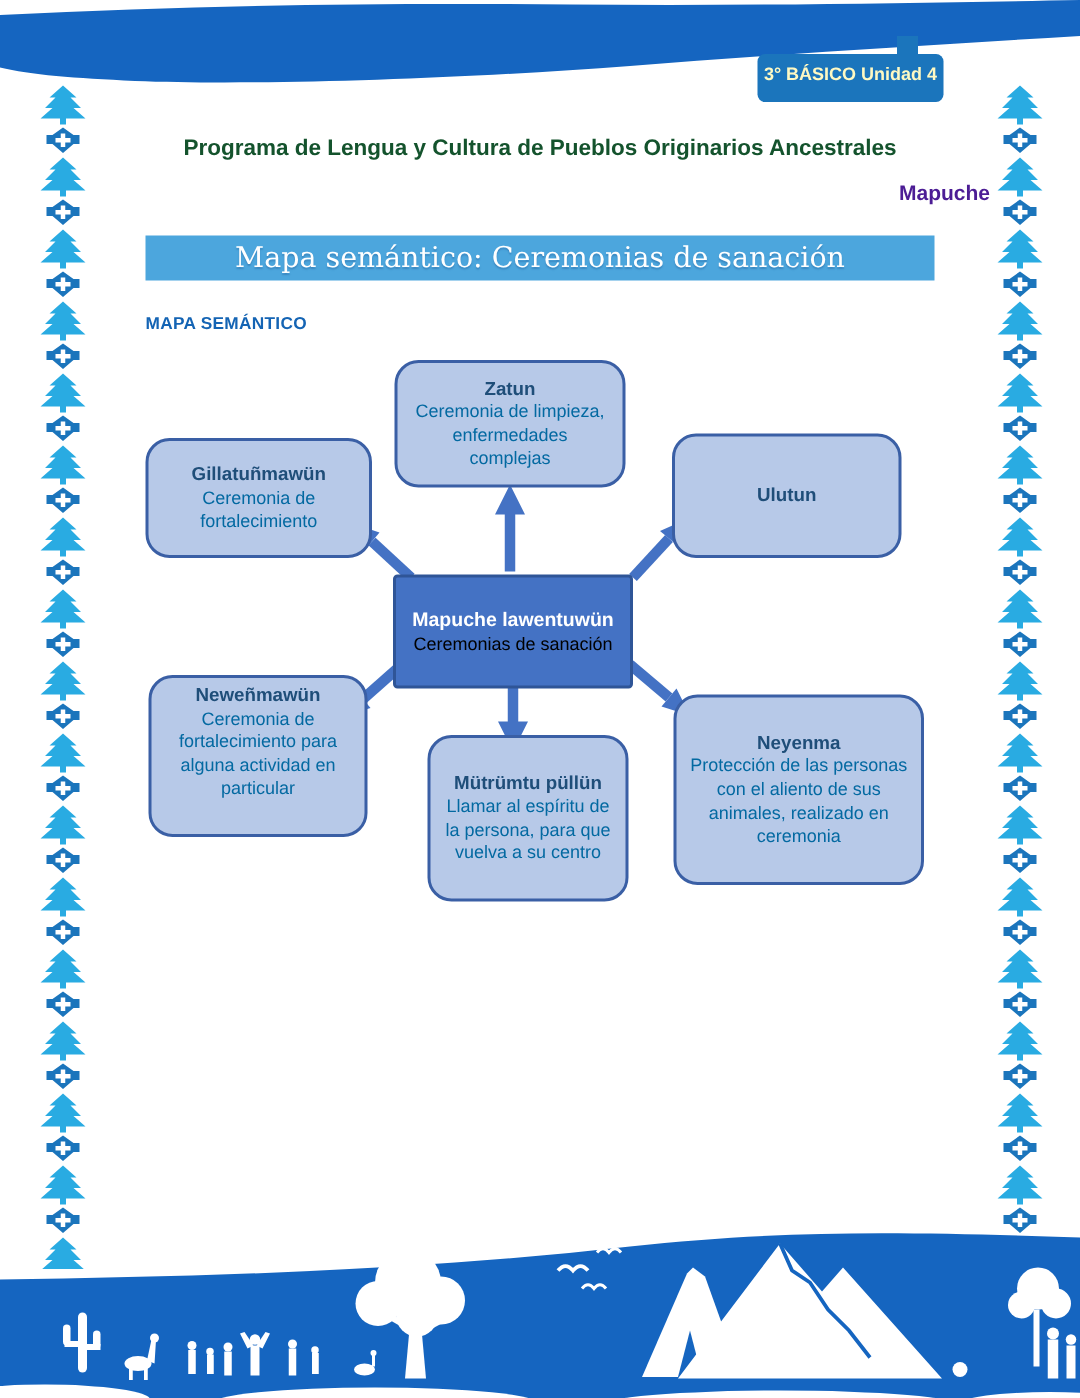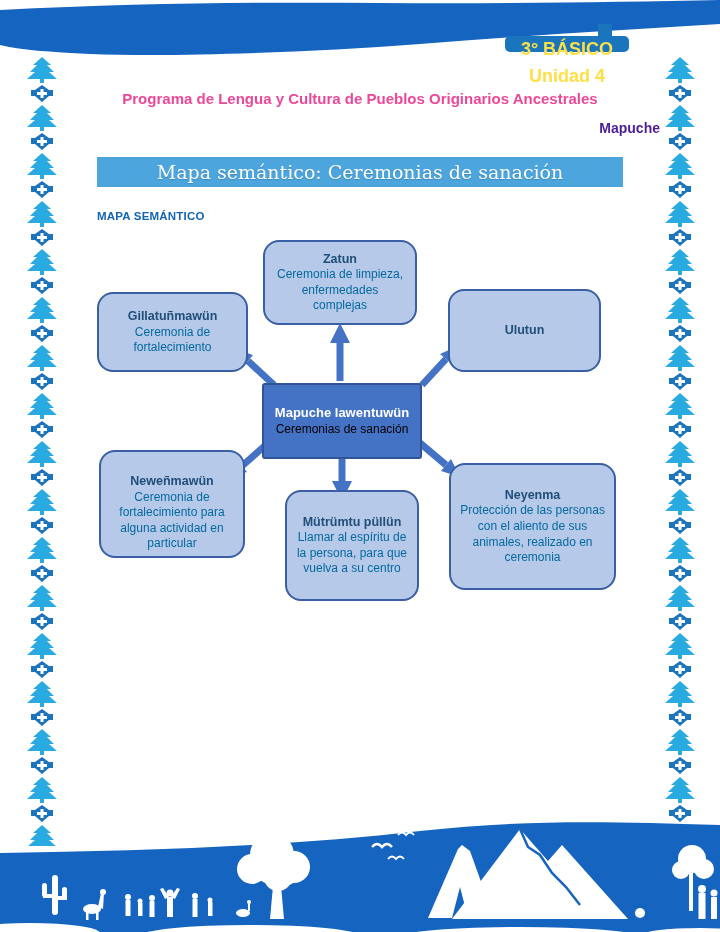--- a/index.html
+++ b/index.html
@@ -5,29 +5,29 @@
   * { margin:0; padding:0; box-sizing:border-box; }
   html,body { background:#e8e8e8; }
   .page {
     position:relative; width:720px; height:932px; margin:0 auto;
     background:#ffffff; overflow:hidden;
     font-family:"Liberation Sans", sans-serif;
   }
   
   .top-wave { position:absolute; top:0; left:0; }
   .badge {
-    position:absolute; top:36px; left:505px; width:124px; height:16px;
-    background:#1B75BC; border-radius:5px; color:#fde047;
-    font-size:18px; font-weight:bold; text-align:center; line-height:27px;
+    position:absolute; top:36px; left:505px; width:124px; height:32px;
+    background:#1B75BC; border-radius:5px; color:#fef9c3;
+    font-size:12px; font-weight:bold; text-align:center; line-height:27px;
   }
   .badge-tab { position:absolute; top:24px; left:598px; width:14px; height:16px; background:#1B75BC; }
   
   .program-title {
     position:absolute; top:90px; left:60px; width:600px; text-align:center;
-    font-size:15px; font-weight:bold; color:#ec4899;
+    font-size:15px; font-weight:bold; color:#14532d;
   }
   .lang-title {
     position:absolute; top:120px; left:60px; width:600px; text-align:right;
     font-size:14px; font-weight:bold; color:#4c1d95;
   }
   .title-bar {
     position:absolute; top:157px; left:97px; width:526px; height:30px;
     background:#4CA6DD; color:#ffffff; text-align:center; line-height:30px;
     font-family:"DejaVu Serif","Liberation Serif",serif;
     font-weight:normal; font-size:19px;
@@ -36,21 +36,21 @@
   .section-label {
     position:absolute; top:210px; left:97px;
     font-size:11.5px; font-weight:bold; color:#1464B4; letter-spacing:.2px;
   }
   
   .diagram { position:absolute; top:237px; left:90px; width:530px; height:380px; }
   .arrows { position:absolute; top:0; left:0; }
   .node {
     position:absolute; display:flex; flex-direction:column; justify-content:center;
     background:#B7C9E8; border:2px solid #3A5FA5; border-radius:16px;
-    text-align:center; padding:4px 8px; line-height:1.3;
+    text-align:center; padding:22px 8px; line-height:1.3;
   }
   .node .n-title { font-weight:bold; font-size:12.5px; color:#1F4E79; }
   .node .n-desc  { font-size:12px; color:#0369a1; }
   .node-zatun    { left:173px; top:3px;   width:154px; height:85px; }
   .node-gillatun { left:7px;   top:55px;  width:151px; height:80px; }
   .node-ulutun   { left:358px; top:52px;  width:153px; height:83px; }
   .node-newen    { left:9px;   top:213px; width:146px; height:108px;justify-content:flex-end; }
   .node-mutrumtu { left:195px; top:253px; width:134px; height:111px; }
   .node-neyenma  { left:359px; top:226px; width:167px; height:127px; }
   .node-center {

